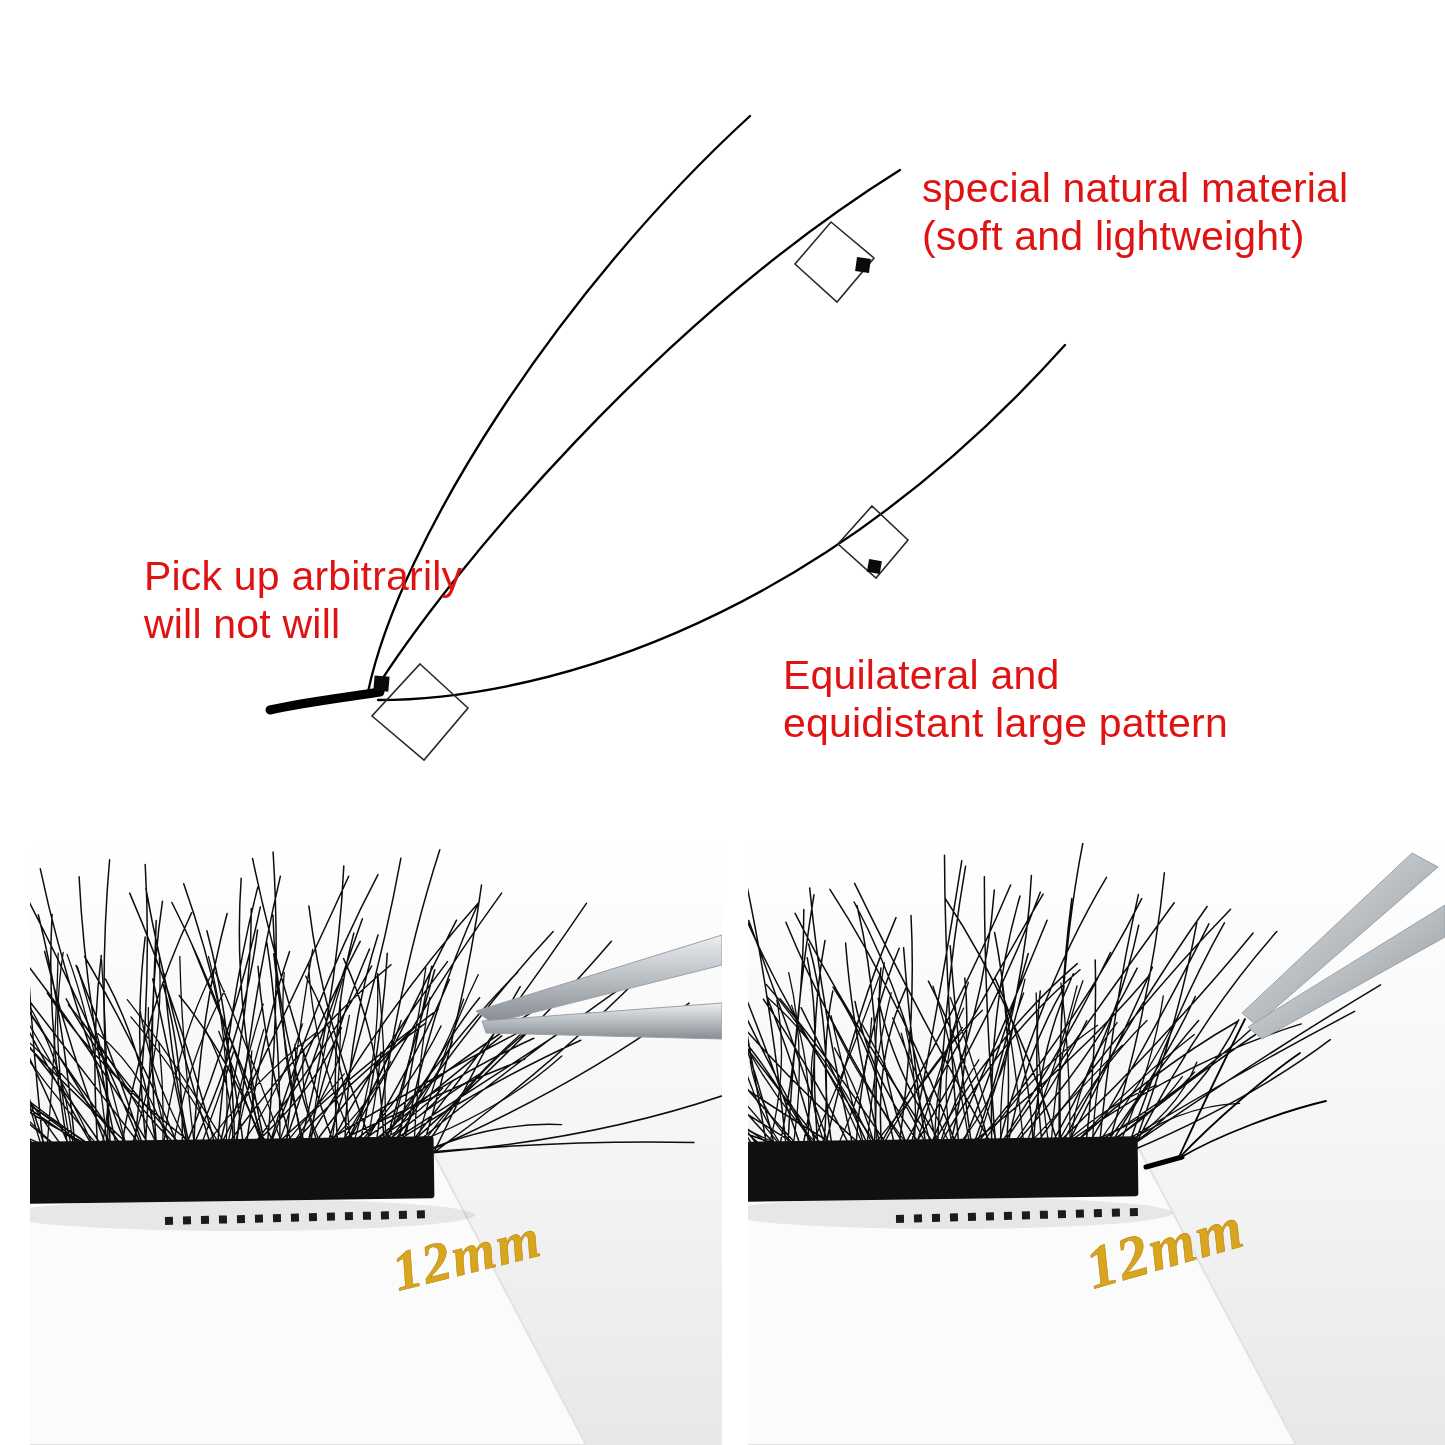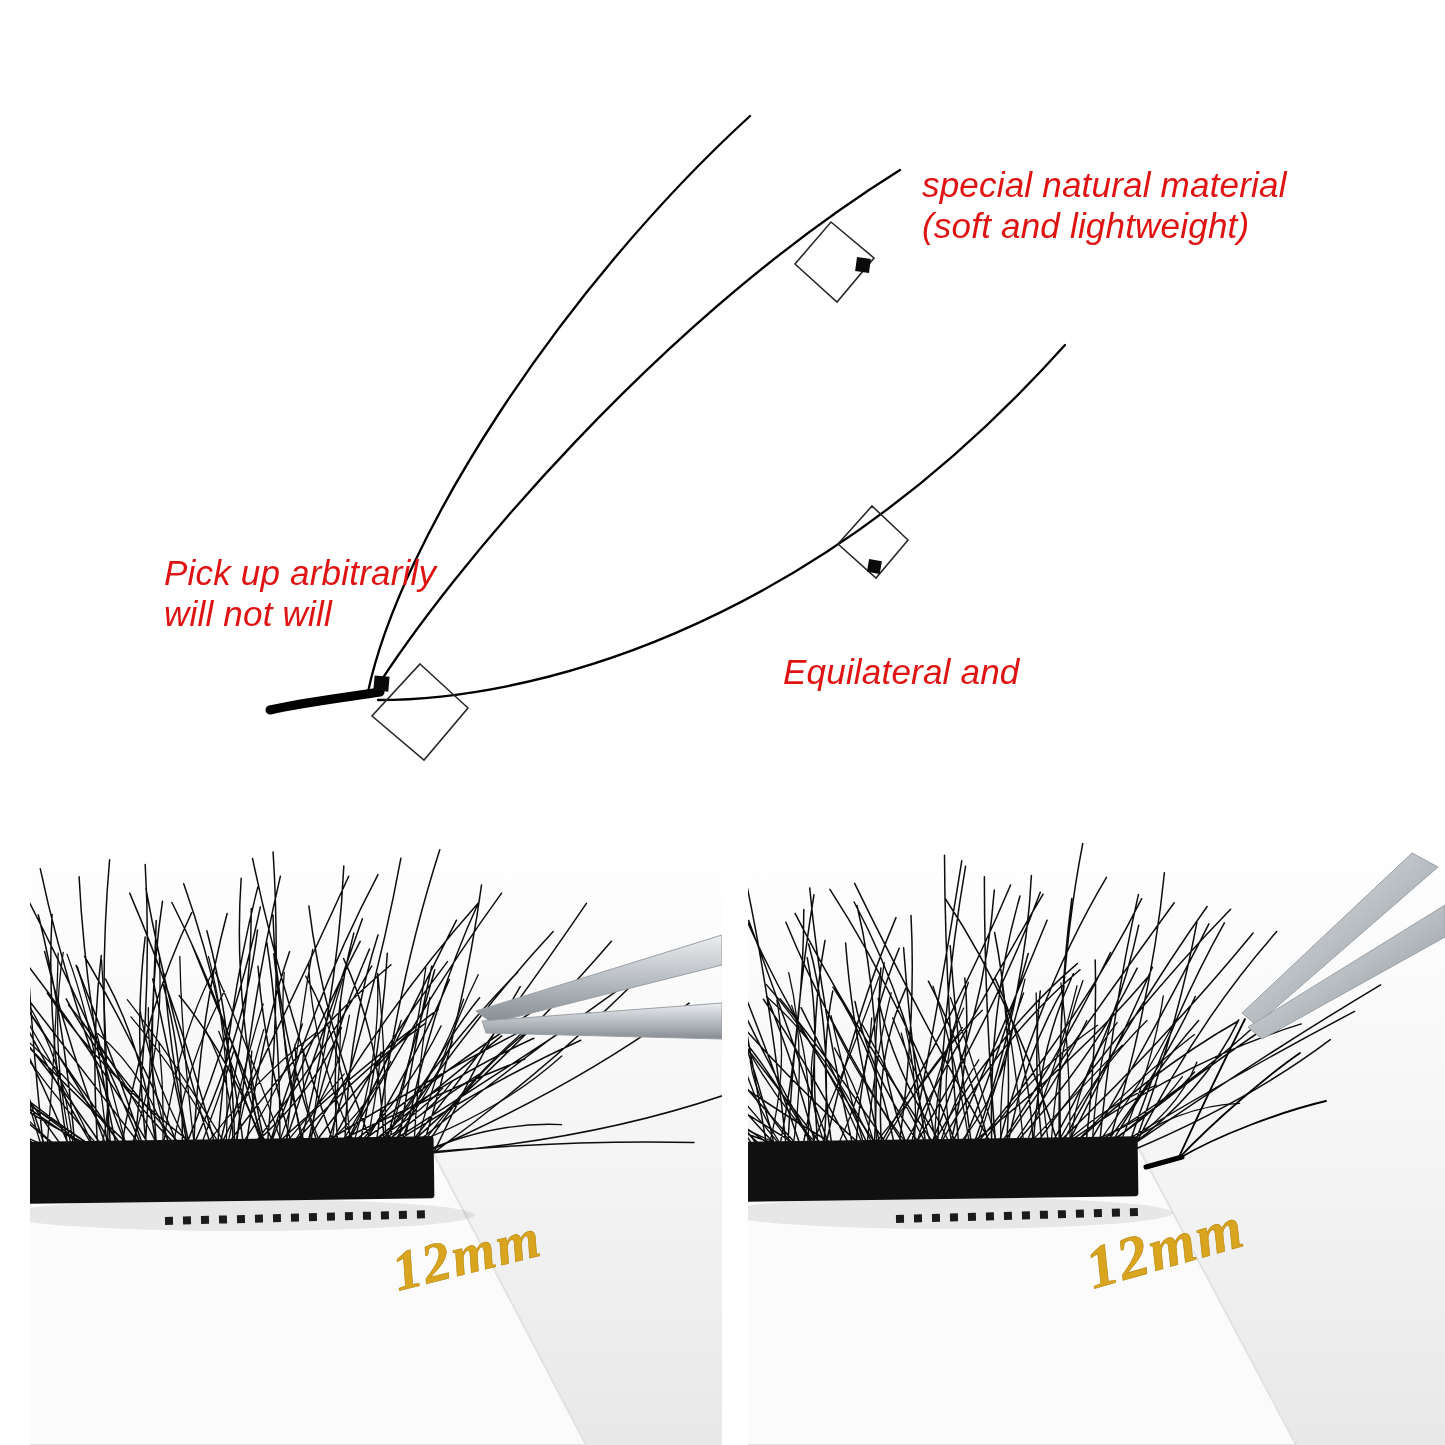--- a/index.html
+++ b/index.html
@@ -1,24 +1,24 @@
 <!DOCTYPE html>
 <html style="--red: #e01313; --gold: #d9a41e;"><head>
 <meta charset="utf-8">
 <style>
   html,body{margin:0;padding:0;background:#fff;}
   .page{
     position:relative;width:1445px;height:1445px;background:#fff;overflow:hidden;
     font-family:"Liberation Sans","DejaVu Sans",sans-serif;
   }
   .diagram-svg{position:absolute;left:0;top:0;}
-  .note{position:absolute;color:var(--red,#e01313);font-size:35px;line-height:1.17;letter-spacing:.2px;font-style:italic;}
+  .note{position:absolute;color:var(--red,#e01313);font-size:41px;line-height:1.17;letter-spacing:.2px;}
   .note div{white-space:nowrap;}
   #note-material{left:922px;top:165px;}
-  #note-pickup{left:164px;top:553px;}
+  #note-pickup{left:144px;top:553px;}
   #note-pattern{left:783px;top:652px;}
   .photo{position:absolute;overflow:hidden;}
   #photo-left{left:30px;top:843px;width:692px;height:602px;}
   #photo-right{left:748px;top:843px;width:697px;height:602px;}
   .photo svg{display:block;}
   .length-label{
     font-family:"Liberation Serif","DejaVu Serif",serif;
     font-style:italic;font-weight:bold;letter-spacing:2px;
   }
 </style>
@@ -52,20 +52,21 @@
   <div class="note" id="note-material">
     <div>special natural material</div>
     <div>(soft and lightweight)</div>
   </div>
   <div class="note" id="note-pickup">
     <div>Pick up arbitrarily</div>
     <div>will not will</div>
   </div>
   <div class="note" id="note-pattern">
     <div>Equilateral and</div>
+    <div>equidistant large pattern</div>
   </div>
 
   <div class="photo" id="photo-left">
     <svg id="svg-photo-left" width="692" height="602" viewBox="0 0 692 602">
       <defs>
         <linearGradient id="bgL" x1="0" y1="0" x2="0" y2="1">
           <stop offset="0" stop-color="#ffffff"></stop>
             <stop offset="0.55" stop-color="#f4f4f4"></stop>
             <stop offset="1" stop-color="#e8e8e8"></stop>
         </linearGradient>

